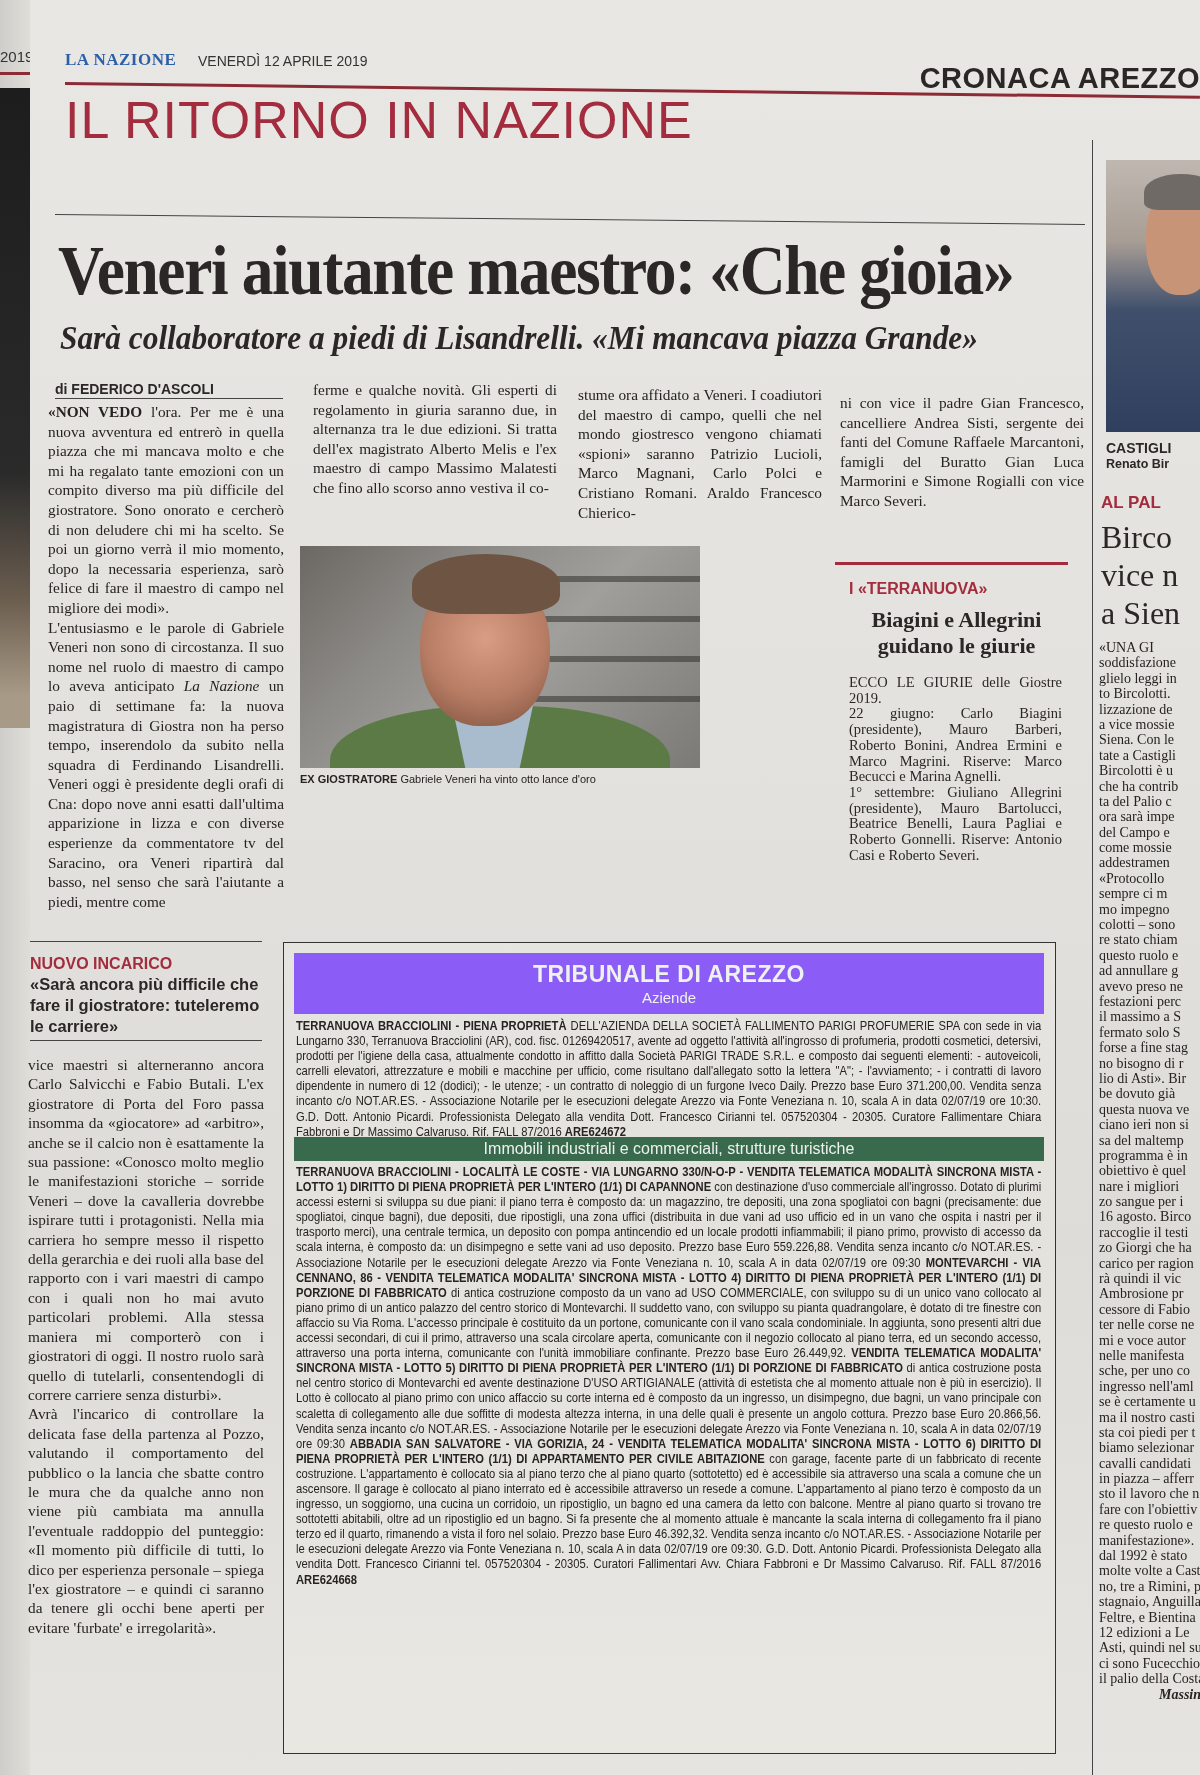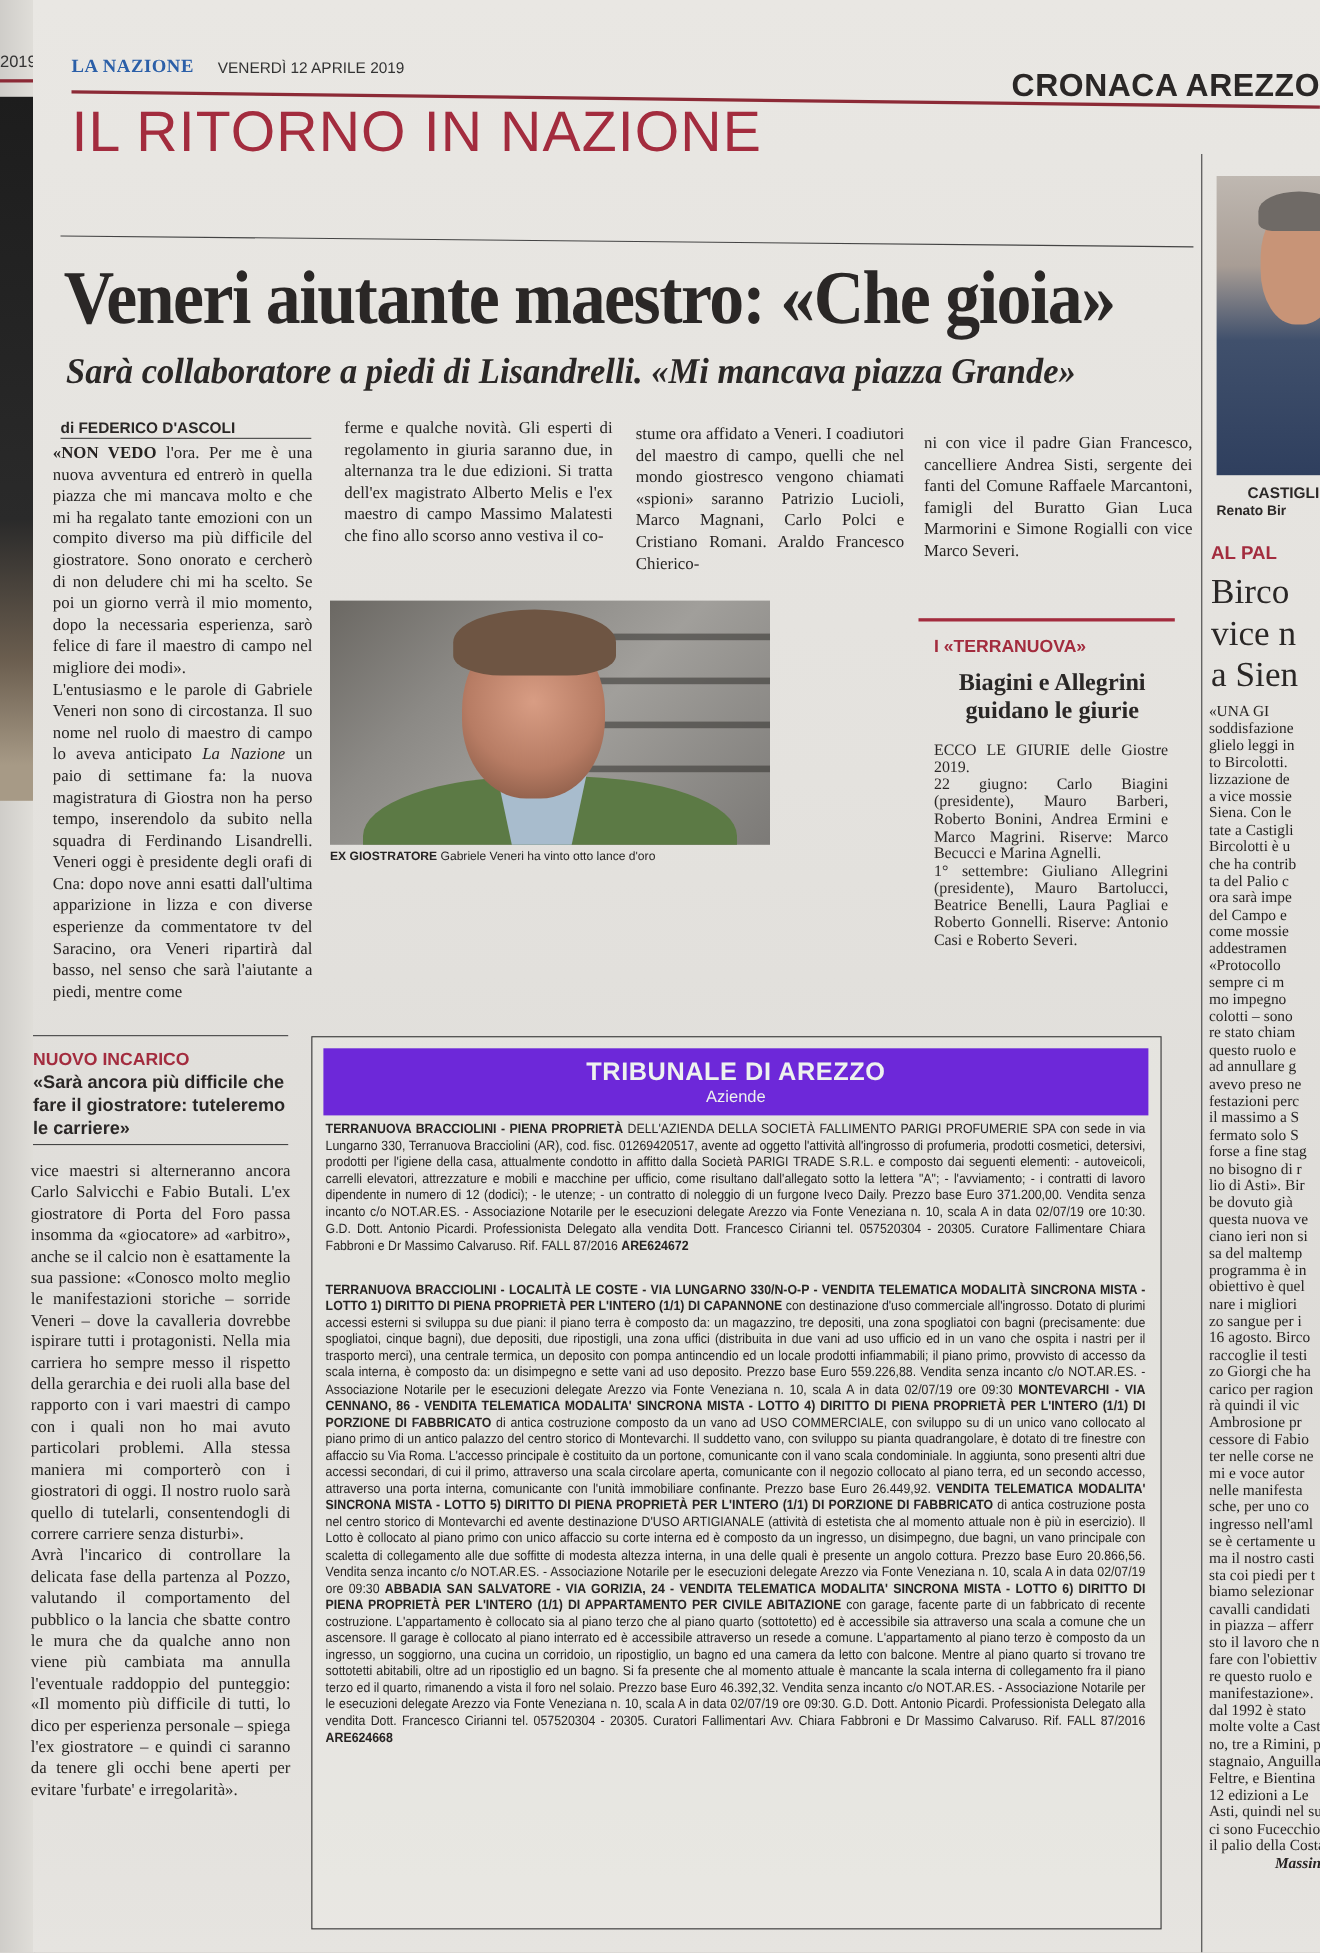--- a/index.html
+++ b/index.html
@@ -66,35 +66,35 @@
   .sidebar-title { position: absolute; left: 14px; top: 45px; width: 215px; font-family: "Liberation Serif", serif; font-weight: bold; font-size: 22px; line-height: 26px; color: #2a2726; text-align: center; }
   .sidebar-body { position: absolute; left: 14px; top: 113px; width: 213px; font-size: 14.5px; line-height: 15.7px; text-align: justify; font-weight: normal; color: #2a2726; }
 
   .nuovo-rule1 { position: absolute; left: 30px; top: 941px; width: 232px; height: 1px; background: #444; }
   .nuovo-kicker { position: absolute; left: 30px; top: 955px; font-family: "Liberation Sans", sans-serif; font-weight: bold; font-size: 16px; color: #a32c3e; }
   .nuovo-quote { position: absolute; left: 30px; top: 974px; width: 232px; font-family: "Liberation Sans", sans-serif; font-weight: bold; font-size: 16.5px; line-height: 21px; color: #2a2726; }
   .nuovo-rule2 { position: absolute; left: 30px; top: 1040px; width: 232px; height: 1px; background: #444; }
   .col-e { left: 28px; top: 1055px; width: 236px; font-size: 15.3px; line-height: 19.4px; }
 
   .trib { position: absolute; left: 283px; top: 942px; width: 773px; height: 812px; border: 1px solid #333; background: rgba(239,237,232,0.35); }
-  .trib-header { position: absolute; left: 10px; top: 10px; width: 750px; height: 61px; background: #6d28d9; text-align: center; color: #eef2ee; }
+  .trib-header { position: absolute; left: 10px; top: 10px; width: 750px; height: 61px; background: #8b5cf6; text-align: center; color: #eef2ee; }
   .trib-title { font-family: "Liberation Sans", sans-serif; font-weight: bold; font-size: 23px; padding-top: 8px; letter-spacing: 0.5px; }
   .trib-sub { font-family: "Liberation Sans", sans-serif; font-size: 15px; margin-top: 1px; }
   .notice { position: absolute; left: 12px; width: 748px; font-family: "Liberation Sans", sans-serif; font-size: 12.2px; line-height: 15.1px; color: #262322; text-align: justify; transform: scaleX(0.92); transform-origin: left; width: 810px; }
   .notice b { font-weight: bold; }
   .notice-1 { top: 76px; }
   .cat-bar { position: absolute; left: 10px; top: 194px; width: 750px; height: 24px; background: #3a6a4d; text-align: center; color: #eef2ee; font-family: "Liberation Sans", sans-serif; font-size: 16px; line-height: 24px; }
   .notice-2 { top: 222px; }
 
   .right-col { position: absolute; left: 1092px; top: 140px; width: 108px; height: 1635px; border-left: 1px solid #444; overflow: hidden; }
   .right-photo { position: absolute; left: 13px; top: 20px; width: 100px; height: 272px;
     background: linear-gradient(180deg, #bfb8b1 0%, #a89d95 30%, #40506c 55%, #2f3f5e 100%); }
   .right-photo .face { position: absolute; left: 40px; top: 25px; width: 70px; height: 110px; border-radius: 45%; background: #c89477; }
   .right-photo .hair { position: absolute; left: 38px; top: 14px; width: 74px; height: 36px; border-radius: 50% 50% 20% 20%; background: #6f6a66; }
-  .right-cap1 { position: absolute; left: 13px; top: 300px; font-family: "Liberation Sans", sans-serif; font-weight: bold; font-size: 14px; color: #2a2726; white-space: nowrap; margin-left: 28px; }
+  .right-cap1 { position: absolute; left: 13px; top: 300px; font-family: "Liberation Sans", sans-serif; font-weight: bold; font-size: 14px; color: #2a2726; white-space: nowrap; }
   .right-cap2 { position: absolute; left: 13px; top: 317px; font-family: "Liberation Sans", sans-serif; font-weight: bold; font-size: 12.5px; color: #2a2726; white-space: nowrap; }
   .right-kicker { position: absolute; left: 8px; top: 353px; font-family: "Liberation Sans", sans-serif; font-weight: bold; font-size: 17px; color: #a32c3e; white-space: nowrap; }
   .right-title { position: absolute; left: 8px; top: 378px; font-family: "Liberation Serif", serif; font-size: 32px; line-height: 38px; color: #2a2726; white-space: nowrap; }
   .right-body { position: absolute; left: 6px; top: 500px; width: 140px; font-size: 14px; line-height: 15.4px; color: #262322; white-space: nowrap; }
   .right-body div { height: 15.4px; }
 </style>
 </head>
 <body>
 
 <div class="prev-page">
@@ -165,20 +165,21 @@
   <p>vice maestri si alterneranno ancora Carlo Salvicchi e Fabio Butali. L'ex giostratore di Porta del Foro passa insomma da «giocatore» ad «arbitro», anche se il calcio non è esattamente la sua passione: «Conosco molto meglio le manifestazioni storiche – sorride Veneri – dove la cavalleria dovrebbe ispirare tutti i protagonisti. Nella mia carriera ho sempre messo il rispetto della gerarchia e dei ruoli alla base del rapporto con i vari maestri di campo con i quali non ho mai avuto particolari problemi. Alla stessa maniera mi comporterò con i giostratori di oggi. Il nostro ruolo sarà quello di tutelarli, consentendogli di correre carriere senza disturbi».</p>
   <p>Avrà l'incarico di controllare la delicata fase della partenza al Pozzo, valutando il comportamento del pubblico o la lancia che sbatte contro le mura che da qualche anno non viene più cambiata ma annulla l'eventuale raddoppio del punteggio: «Il momento più difficile di tutti, lo dico per esperienza personale – spiega l'ex giostratore – e quindi ci saranno da tenere gli occhi bene aperti per evitare 'furbate' e irregolarità».</p>
 </div>
 
 <div class="trib">
   <div class="trib-header">
     <div class="trib-title">TRIBUNALE DI AREZZO</div>
     <div class="trib-sub">Aziende</div>
   </div>
   <div class="notice notice-1"><b>TERRANUOVA BRACCIOLINI - PIENA PROPRIETÀ</b><span> DELL'AZIENDA DELLA SOCIETÀ FALLIMENTO PARIGI PROFUMERIE SPA con sede in via Lungarno 330, Terranuova Bracciolini (AR), cod. fisc. 01269420517, avente ad oggetto l'attività all'ingrosso di profumeria, prodotti cosmetici, detersivi, prodotti per l'igiene della casa, attualmente condotto in affitto dalla Società PARIGI TRADE S.R.L. e composto dai seguenti elementi: - autoveicoli, carrelli elevatori, attrezzature e mobili e macchine per ufficio, come risultano dall'allegato sotto la lettera "A"; - l'avviamento; - i contratti di lavoro dipendente in numero di 12 (dodici); - le utenze; - un contratto di noleggio di un furgone Iveco Daily. Prezzo base Euro 371.200,00. Vendita senza incanto c/o NOT.AR.ES. - Associazione Notarile per le esecuzioni delegate Arezzo via Fonte Veneziana n. 10, scala A in data 02/07/19 ore 10:30. G.D. Dott. Antonio Picardi. Professionista Delegato alla vendita Dott. Francesco Cirianni tel. 057520304 - 20305. Curatore Fallimentare Chiara Fabbroni e Dr Massimo Calvaruso. Rif. FALL 87/2016 </span><b>ARE624672</b></div>
+  <div class="cat-bar">Immobili industriali e commerciali, strutture turistiche</div>
   <div class="notice notice-2"><b>TERRANUOVA BRACCIOLINI - LOCALITÀ LE COSTE - VIA LUNGARNO 330/N-O-P - VENDITA TELEMATICA MODALITÀ SINCRONA MISTA - LOTTO 1) DIRITTO DI PIENA PROPRIETÀ PER L'INTERO (1/1) DI CAPANNONE</b><span> con destinazione d'uso commerciale all'ingrosso. Dotato di plurimi accessi esterni si sviluppa su due piani: il piano terra è composto da: un magazzino, tre depositi, una zona spogliatoi con bagni (precisamente: due spogliatoi, cinque bagni), due depositi, due ripostigli, una zona uffici (distribuita in due vani ad uso ufficio ed in un vano che ospita i nastri per il trasporto merci), una centrale termica, un deposito con pompa antincendio ed un locale prodotti infiammabili; il piano primo, provvisto di accesso da scala interna, è composto da: un disimpegno e sette vani ad uso deposito. Prezzo base Euro 559.226,88. Vendita senza incanto c/o NOT.AR.ES. - Associazione Notarile per le esecuzioni delegate Arezzo via Fonte Veneziana n. 10, scala A in data 02/07/19 ore 09:30 </span><b>MONTEVARCHI - VIA CENNANO, 86 - VENDITA TELEMATICA MODALITA' SINCRONA MISTA - LOTTO 4) DIRITTO DI PIENA PROPRIETÀ PER L'INTERO (1/1) DI PORZIONE DI FABBRICATO</b><span> di antica costruzione composto da un vano ad USO COMMERCIALE, con sviluppo su di un unico vano collocato al piano primo di un antico palazzo del centro storico di Montevarchi. Il suddetto vano, con sviluppo su pianta quadrangolare, è dotato di tre finestre con affaccio su Via Roma. L'accesso principale è costituito da un portone, comunicante con il vano scala condominiale. In aggiunta, sono presenti altri due accessi secondari, di cui il primo, attraverso una scala circolare aperta, comunicante con il negozio collocato al piano terra, ed un secondo accesso, attraverso una porta interna, comunicante con l'unità immobiliare confinante. Prezzo base Euro 26.449,92. </span><b>VENDITA TELEMATICA MODALITA' SINCRONA MISTA - LOTTO 5) DIRITTO DI PIENA PROPRIETÀ PER L'INTERO (1/1) DI PORZIONE DI FABBRICATO</b><span> di antica costruzione posta nel centro storico di Montevarchi ed avente destinazione D'USO ARTIGIANALE (attività di estetista che al momento attuale non è più in esercizio). Il Lotto è collocato al piano primo con unico affaccio su corte interna ed è composto da un ingresso, un disimpegno, due bagni, un vano principale con scaletta di collegamento alle due soffitte di modesta altezza interna, in una delle quali è presente un angolo cottura. Prezzo base Euro 20.866,56. Vendita senza incanto c/o NOT.AR.ES. - Associazione Notarile per le esecuzioni delegate Arezzo via Fonte Veneziana n. 10, scala A in data 02/07/19 ore 09:30 </span><b>ABBADIA SAN SALVATORE - VIA GORIZIA, 24 - VENDITA TELEMATICA MODALITA' SINCRONA MISTA - LOTTO 6) DIRITTO DI PIENA PROPRIETÀ PER L'INTERO (1/1) DI APPARTAMENTO PER CIVILE ABITAZIONE</b><span> con garage, facente parte di un fabbricato di recente costruzione. L'appartamento è collocato sia al piano terzo che al piano quarto (sottotetto) ed è accessibile sia attraverso una scala a comune che un ascensore. Il garage è collocato al piano interrato ed è accessibile attraverso un resede a comune. L'appartamento al piano terzo è composto da un ingresso, un soggiorno, una cucina un corridoio, un ripostiglio, un bagno ed una camera da letto con balcone. Mentre al piano quarto si trovano tre sottotetti abitabili, oltre ad un ripostiglio ed un bagno. Si fa presente che al momento attuale è mancante la scala interna di collegamento fra il piano terzo ed il quarto, rimanendo a vista il foro nel solaio. Prezzo base Euro 46.392,32. Vendita senza incanto c/o NOT.AR.ES. - Associazione Notarile per le esecuzioni delegate Arezzo via Fonte Veneziana n. 10, scala A in data 02/07/19 ore 09:30. G.D. Dott. Antonio Picardi. Professionista Delegato alla vendita Dott. Francesco Cirianni tel. 057520304 - 20305. Curatori Fallimentari Avv. Chiara Fabbroni e Dr Massimo Calvaruso. Rif. FALL 87/2016 </span><b>ARE624668</b></div>
 </div>
 
 <div class="right-col">
   <div class="right-photo">
     <div class="face"></div>
     <div class="hair"></div>
   </div>
   <div class="right-cap1">CASTIGLI</div>
   <div class="right-cap2">Renato Bir</div>

